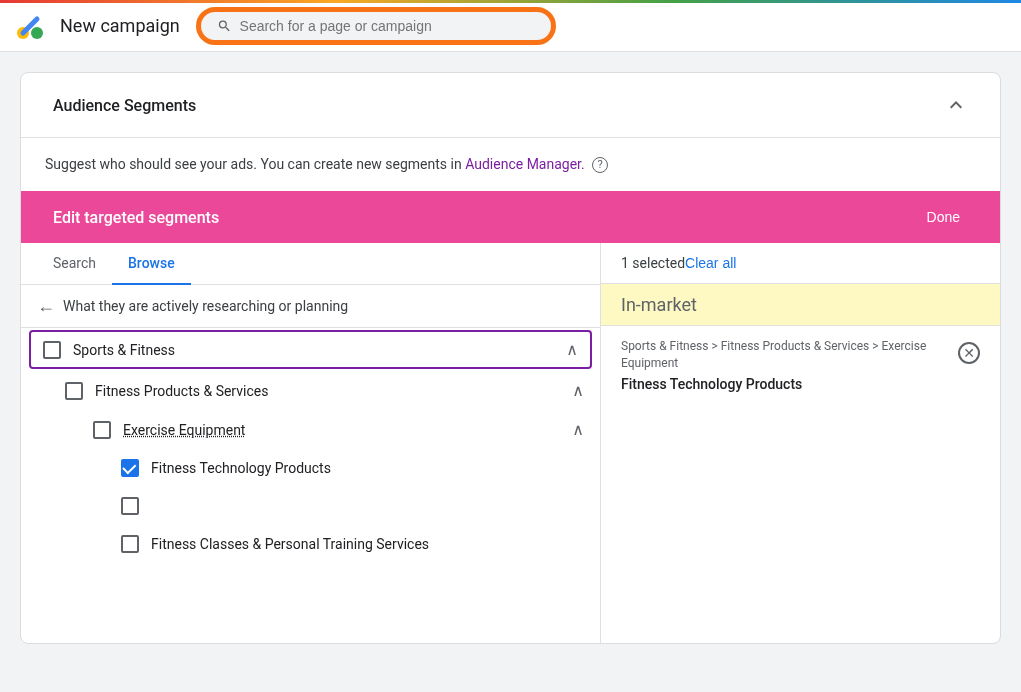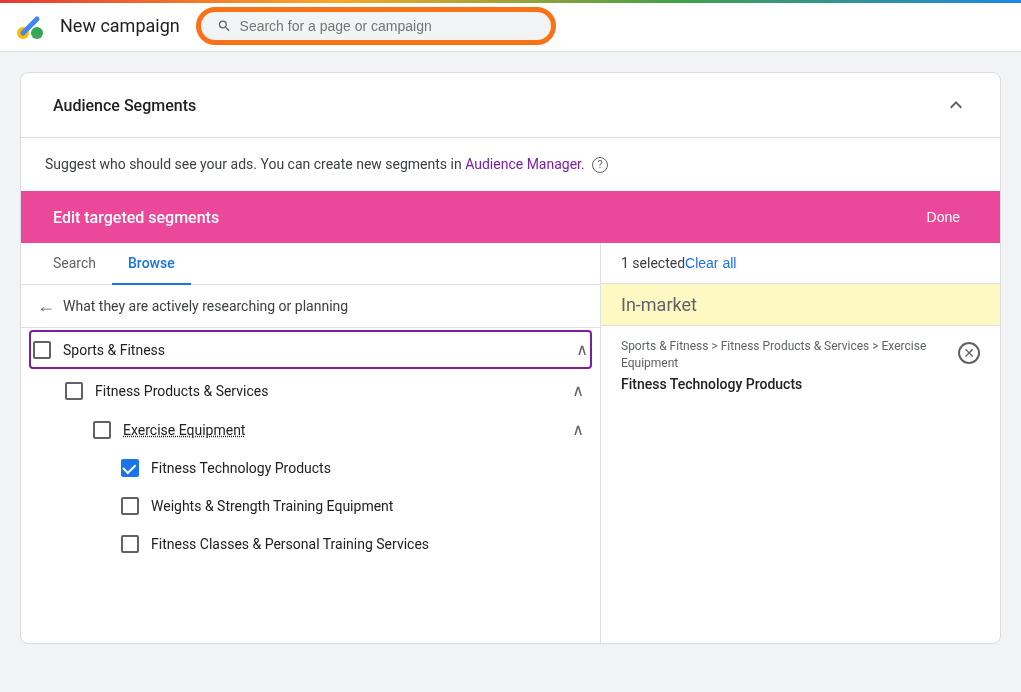--- a/index.html
+++ b/index.html
@@ -186,21 +186,21 @@
       display: flex;
       align-items: center;
       padding: 10px 16px;
       cursor: pointer;
       gap: 12px;
     }
     .tree-item.highlighted {
       border: 2px solid #7b1fa2;
       border-radius: 4px;
       margin: 2px 8px;
-      padding: 8px 2px;
+      padding: 8px 12px;
     }
 
     .level-1 { padding-left: 16px; }
     .level-2 { padding-left: 44px; }
     .level-3 { padding-left: 72px; }
     .level-4 { padding-left: 100px; }
 
     .checkbox {
       width: 18px;
       height: 18px;
@@ -384,21 +384,20 @@
             <span class="expand-icon">∧</span>
           </li>
 
           <li class="tree-item level-4">
             <div class="checkbox checked"></div>
             <span class="item-label">Fitness Technology Products</span>
           </li>
 
           <li class="tree-item level-4">
             <div class="checkbox"></div>
-            <span class="item-label">Weights &amp; Strength Training Equipment</span>
           </li>
 
           <li class="tree-item level-4">
             <div class="checkbox"></div>
             <span class="item-label">Fitness Classes &amp; Personal Training Services</span>
           </li>
 
         </ul>
       </div>
 

